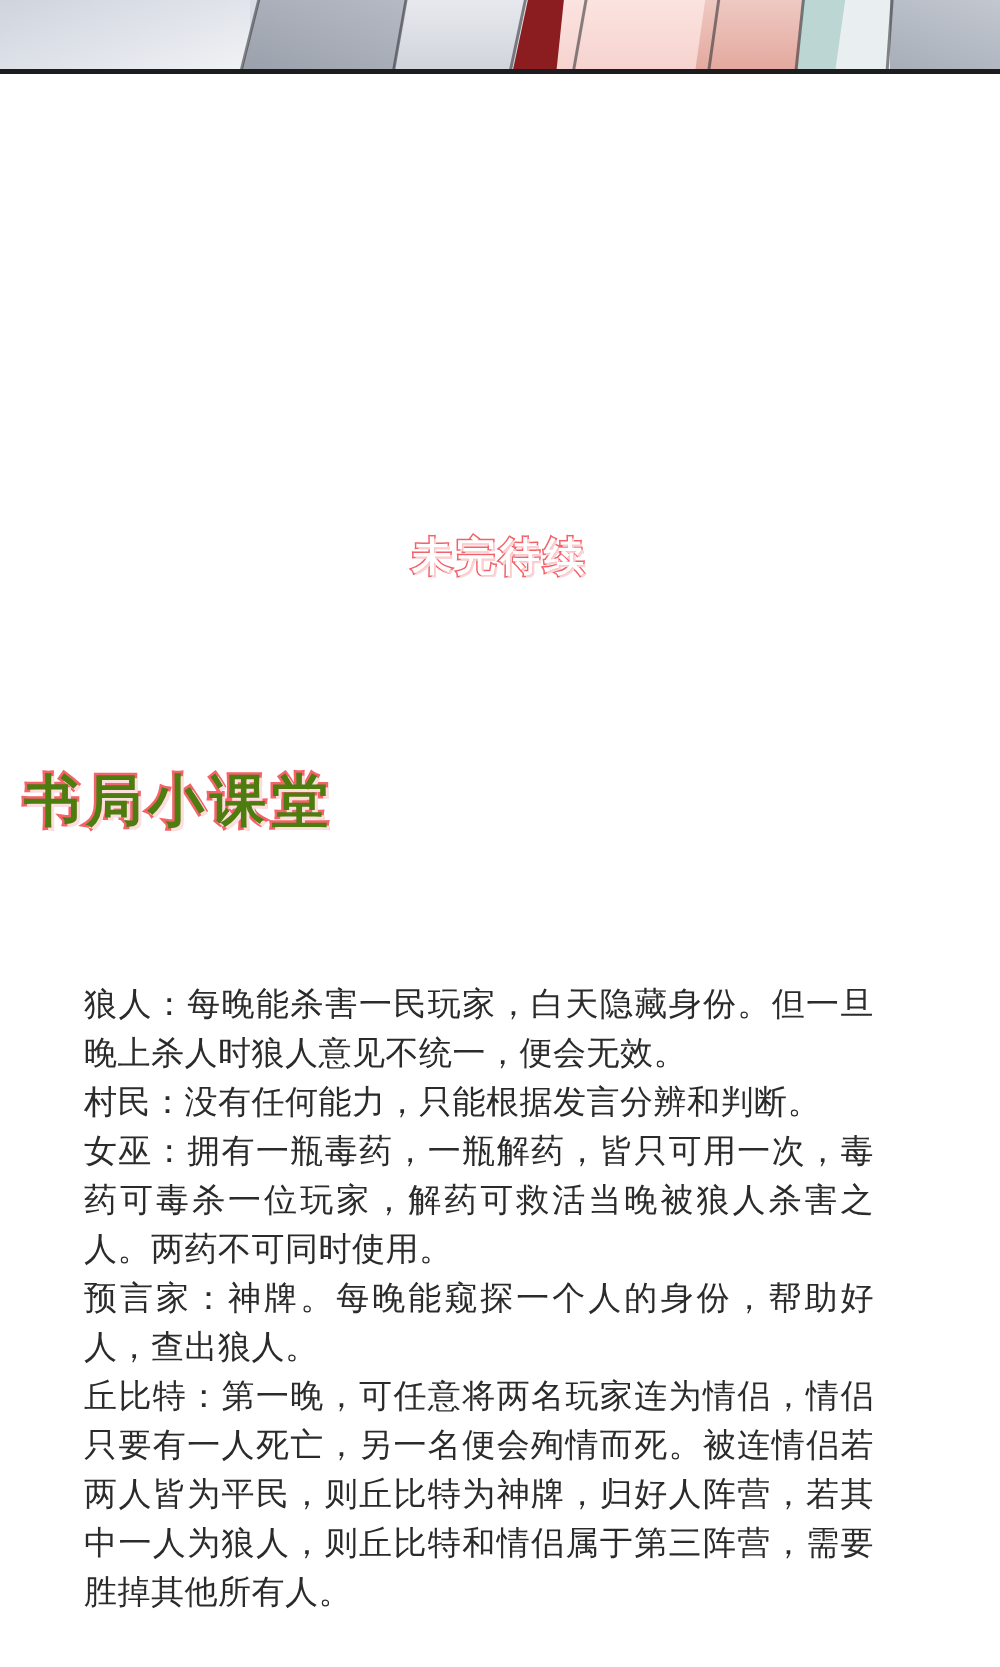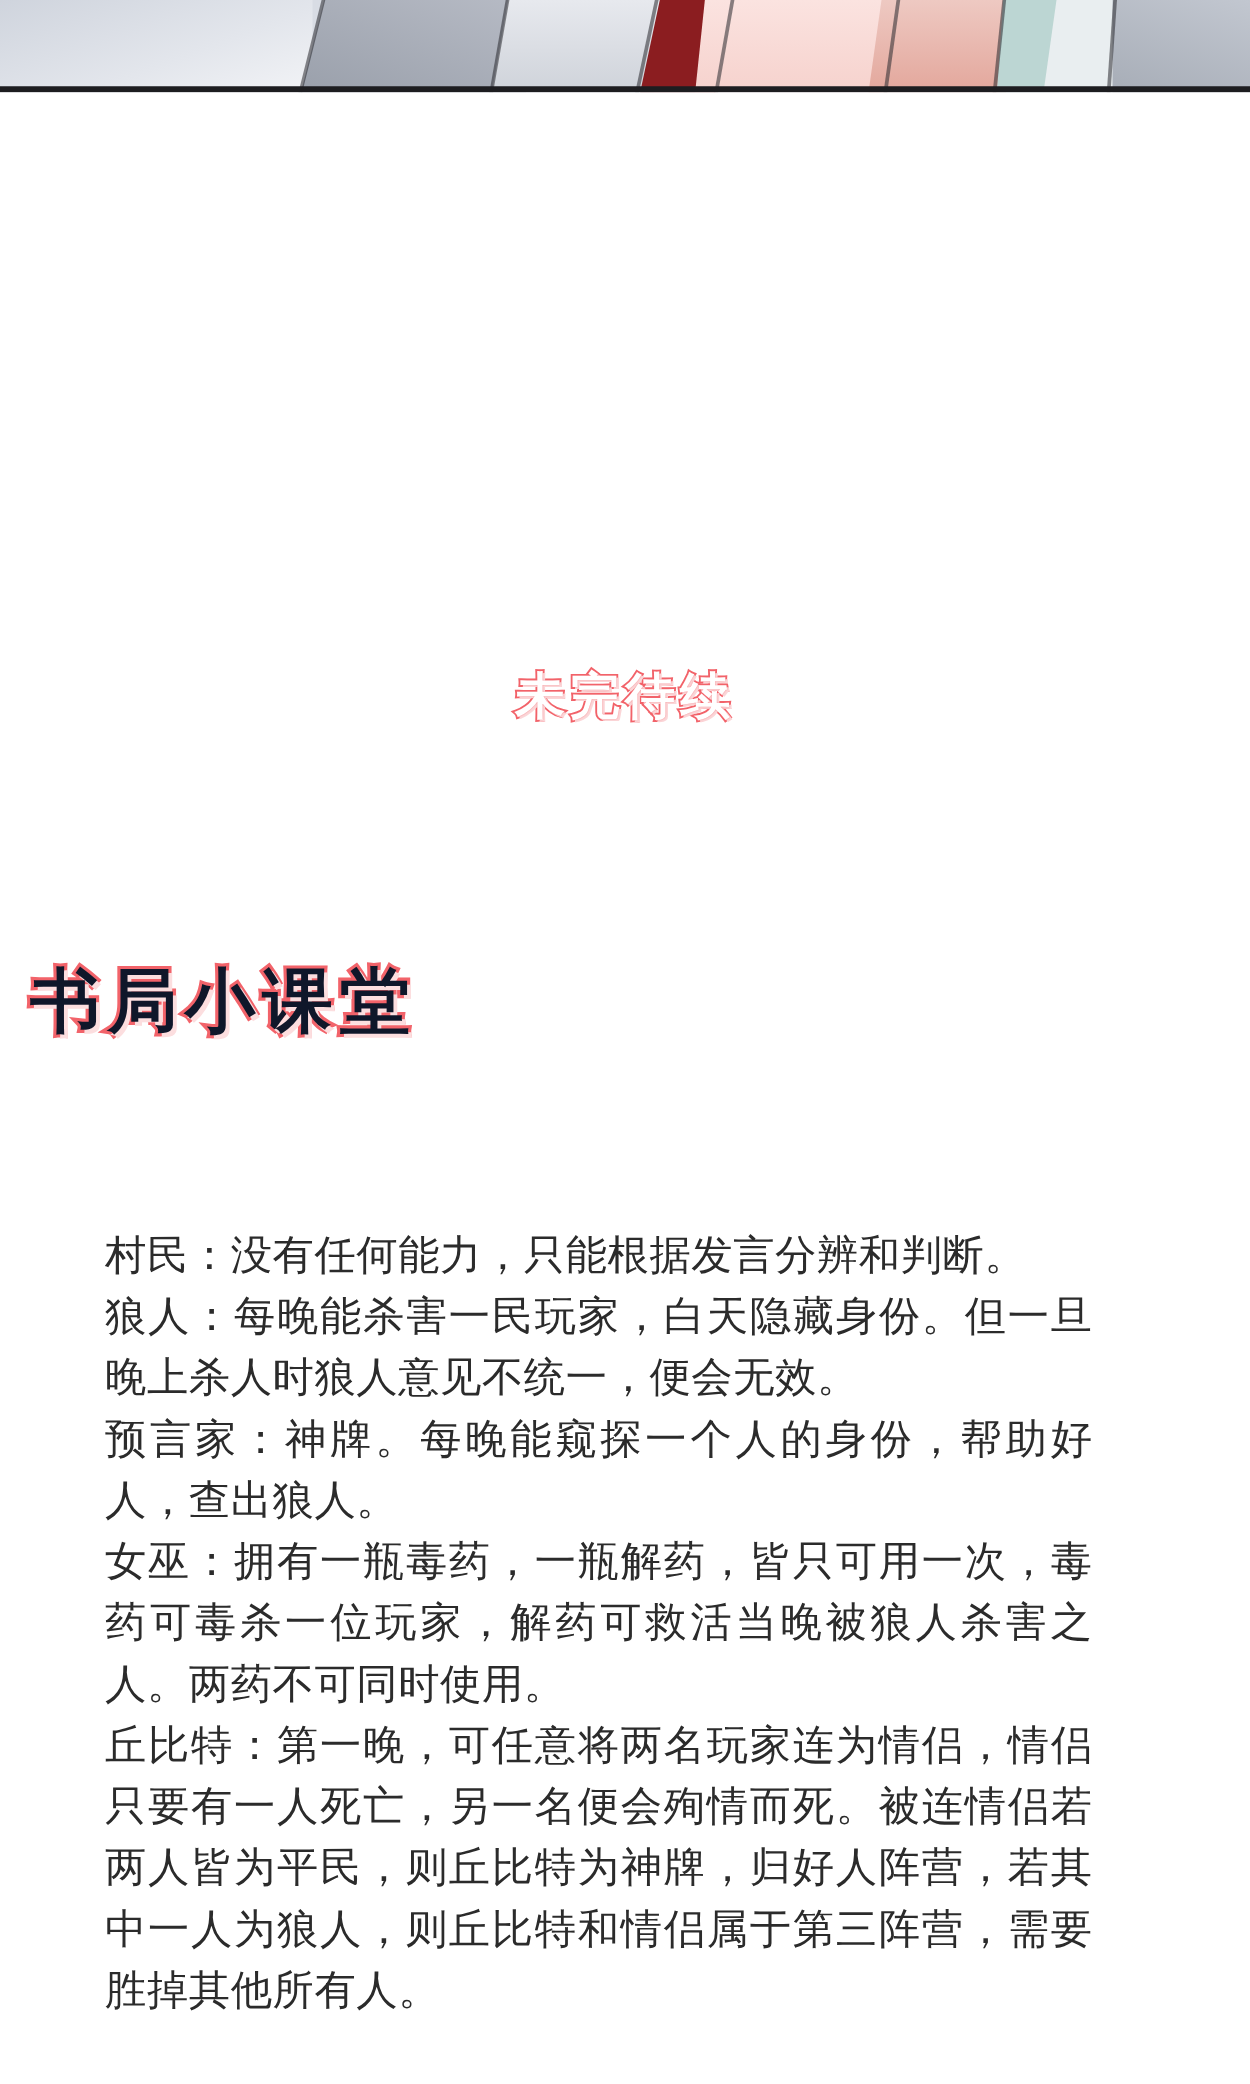--- a/index.html
+++ b/index.html
@@ -80,21 +80,21 @@
   }
 
   
   .section-title {
     position: absolute;
     top: 690px;
     left: 24px;
     font-size: 56px;
     font-weight: bold;
     letter-spacing: 6px;
-    color: #0f172a;
+    color: #4d7c0f;
     -webkit-text-stroke: 5px #f2636a;
     paint-order: stroke fill;
     text-shadow: 3px 3px 0 #fcdedf;
     font-family: "DejaVu Sans", "Liberation Sans", sans-serif;
   }
 
   
   .rules {
     position: absolute;
     top: 905px;
@@ -156,23 +156,23 @@
   <div class="art-bottom-rule"></div>
 </div>
 
 <div class="page">
 
   <div class="to-be-continued">未完待续</div>
 
   <div class="section-title">书局小课堂</div>
 
   <div class="rules">
+    <p>狼人：每晚能杀害一民玩家，白天隐藏身份。但一旦晚上杀人时狼人意见不统一，便会无效。</p>
     <p>村民：没有任何能力，只能根据发言分辨和判断。</p>
-    <p>狼人：每晚能杀害一民玩家，白天隐藏身份。但一旦晚上杀人时狼人意见不统一，便会无效。</p>
+    <p>女巫：拥有一瓶毒药，一瓶解药，皆只可用一次，毒药可毒杀一位玩家，解药可救活当晚被狼人杀害之人。两药不可同时使用。</p>
     <p>预言家：神牌。每晚能窥探一个人的身份，帮助好人，查出狼人。</p>
-    <p>女巫：拥有一瓶毒药，一瓶解药，皆只可用一次，毒药可毒杀一位玩家，解药可救活当晚被狼人杀害之人。两药不可同时使用。</p>
     <p>丘比特：第一晚，可任意将两名玩家连为情侣，情侣只要有一人死亡，另一名便会殉情而死。被连情侣若两人皆为平民，则丘比特为神牌，归好人阵营，若其中一人为狼人，则丘比特和情侣属于第三阵营，需要胜掉其他所有人。</p>
   </div>
 
   <div class="watermark">漫画柜</div>
 
   <div class="clip-fade"></div>
 </div>
 
 </body></html>

